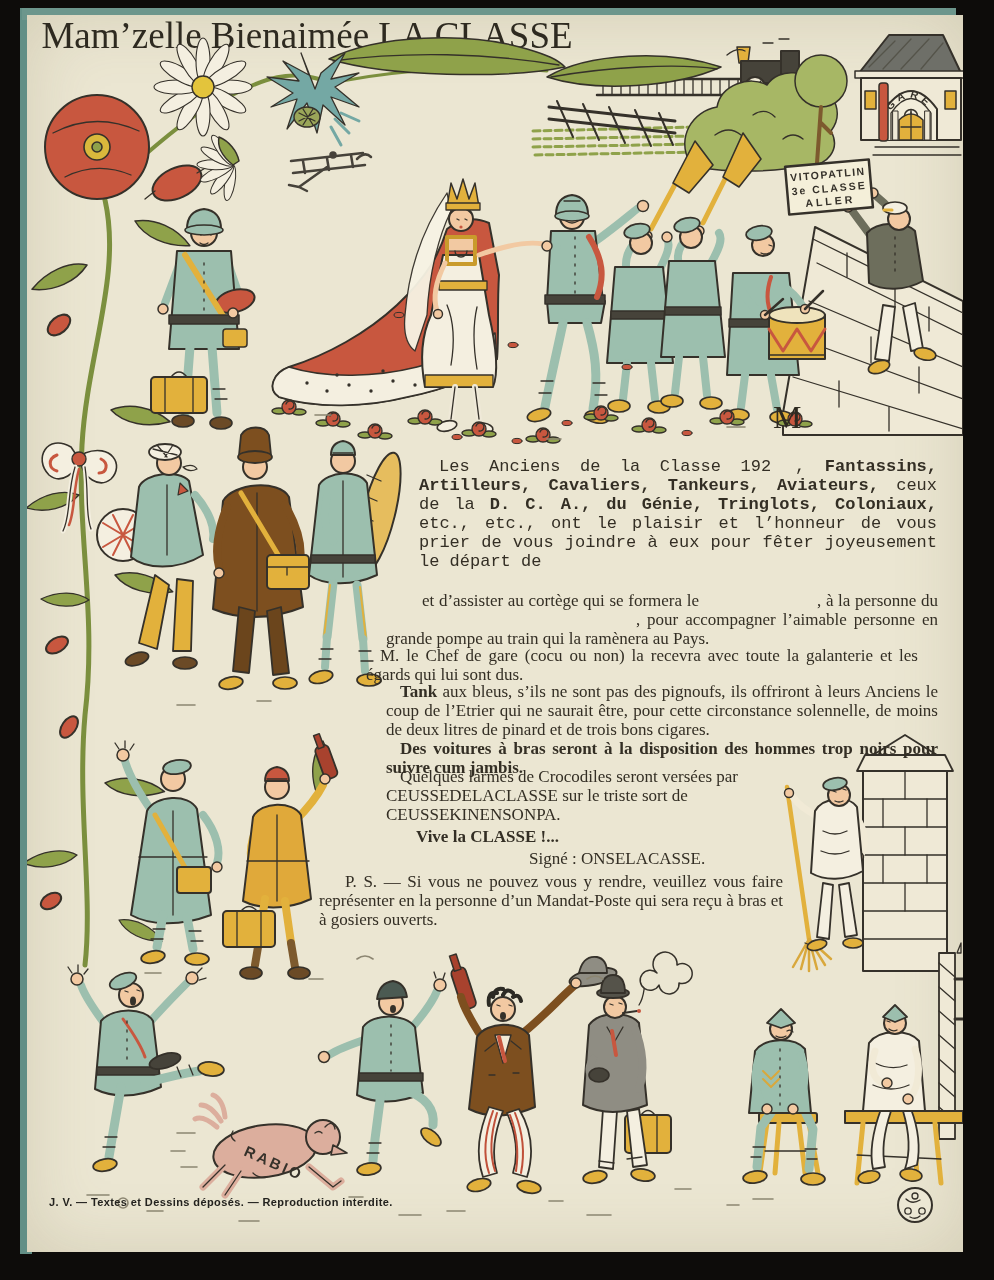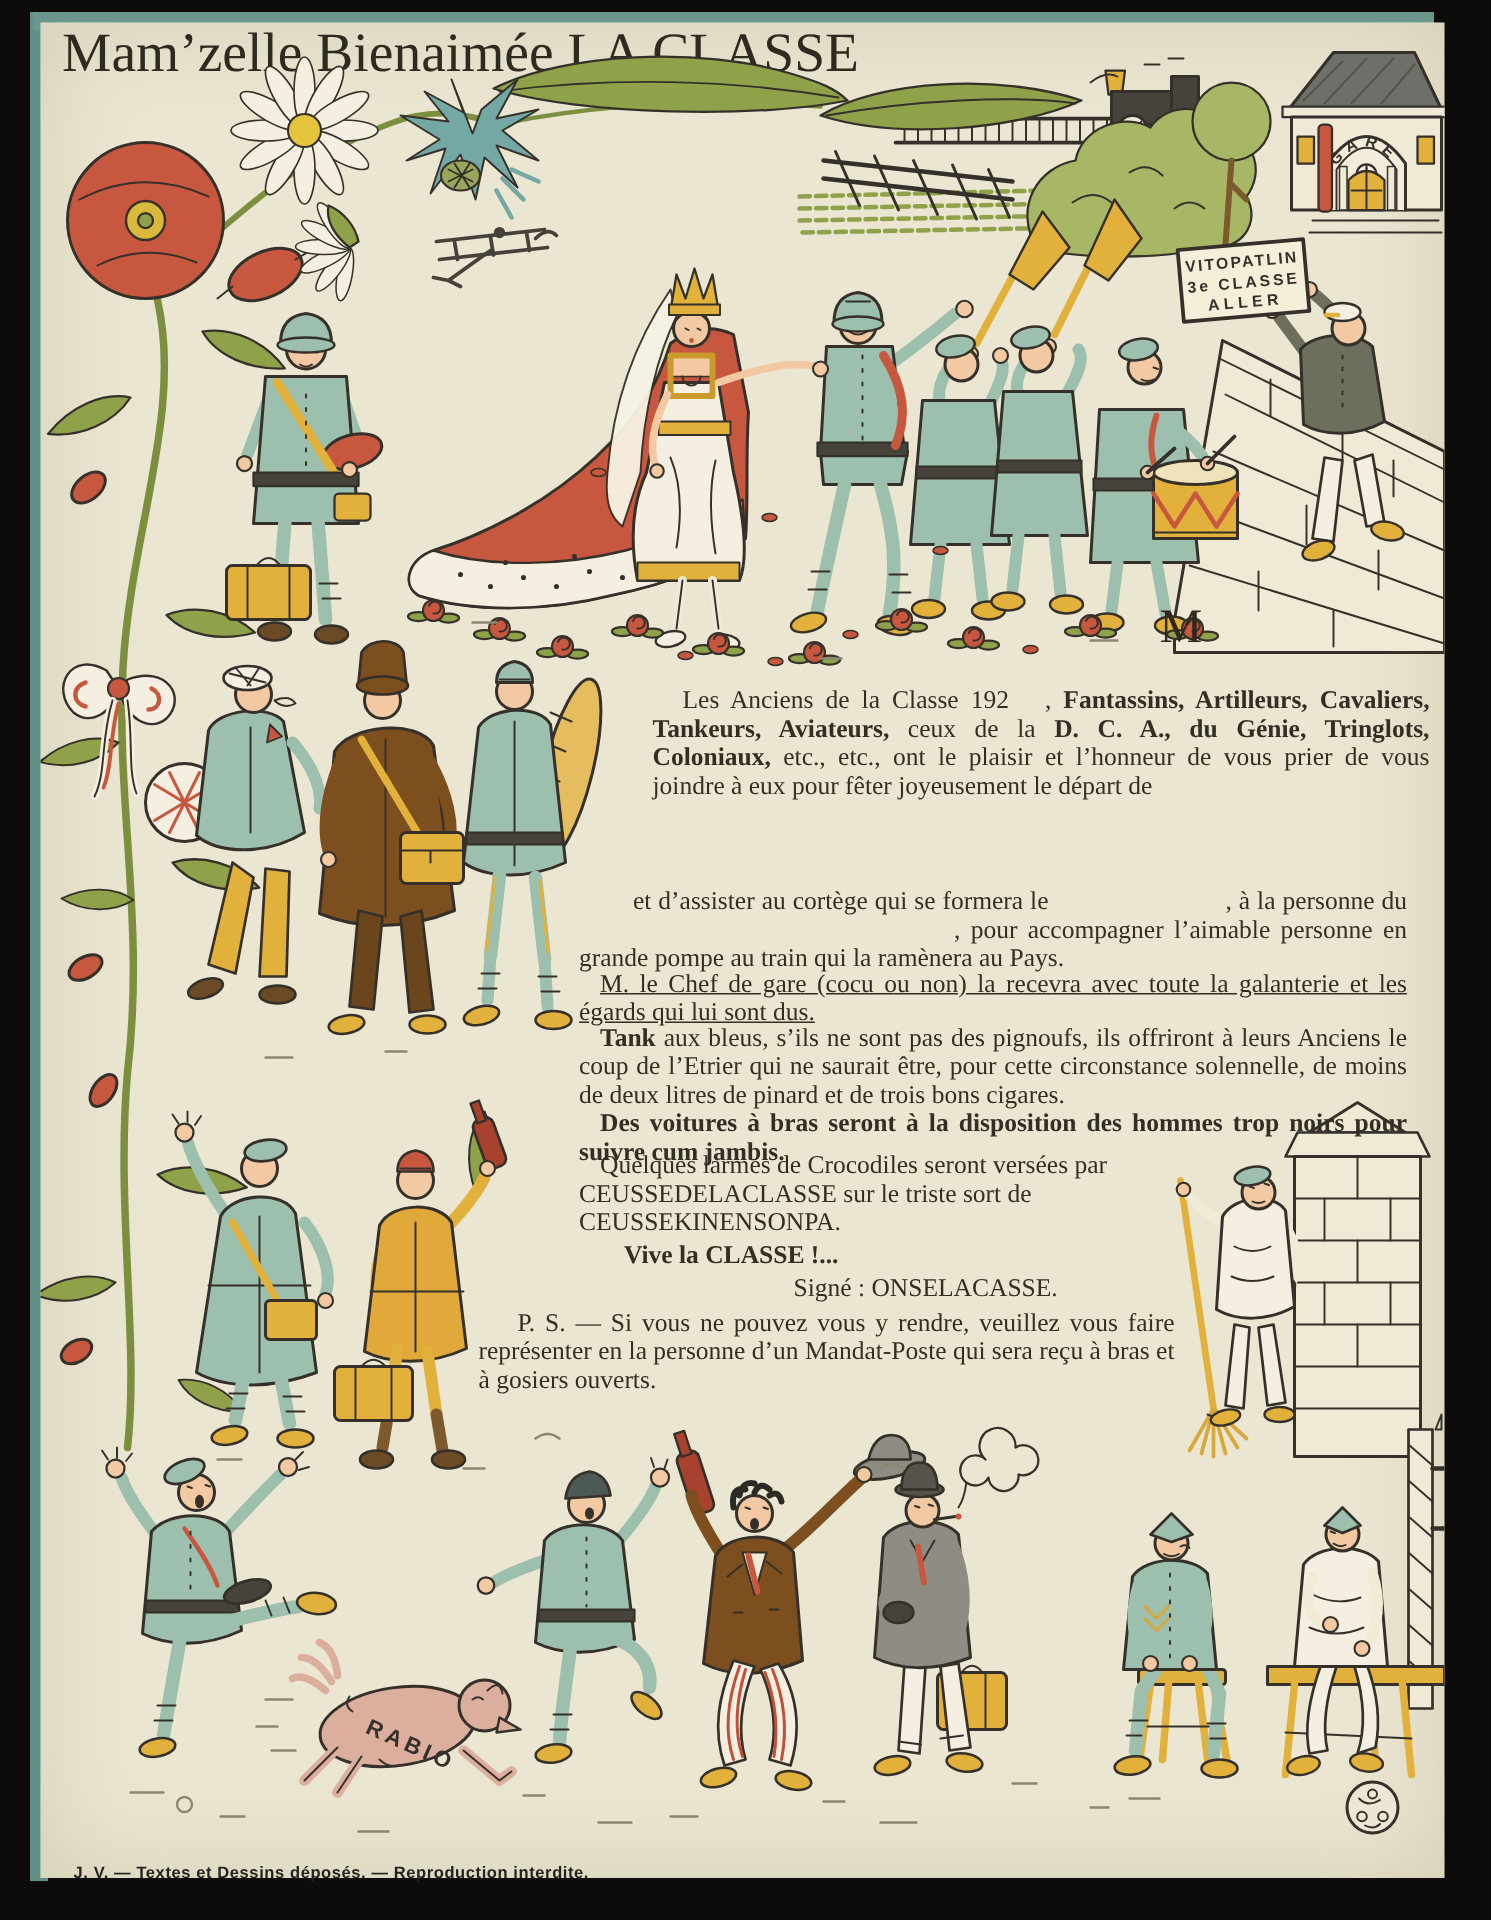--- a/index.html
+++ b/index.html
@@ -7,34 +7,34 @@
          font-family:"Liberation Serif",serif;}
   #edge-left{position:absolute;left:20px;top:8px;width:12px;height:1246px;background:#628f86;}
   #edge-top{position:absolute;left:22px;top:8px;width:934px;height:12px;background:#6c968c;}
   #page{position:absolute;left:27px;top:15px;width:936px;height:1237px;background:#ebe6d2;
         box-shadow:inset 0 0 70px rgba(120,108,70,.20);}
   #scene{position:absolute;left:0;top:0;}
   
   .t{position:absolute;font:17px/19px "Liberation Serif",serif;color:#332e24;text-align:justify;}
   .b{font-weight:bold;}
   .gap{display:inline-block;height:1px;}
-  #intro{left:408px;top:442px;width:518px;text-indent:20px;}
+  #intro{left:392px;top:442px;width:518px;text-indent:20px;font-family:Liberation Mono, monospace;}
   #title{left:352px;top:524px;width:560px;font-weight:normal;font-size:37px;line-height:42px;
          text-align:center;white-space:nowrap;color:#2e2a20;}
   #p-cortege{left:359px;top:576px;width:552px;text-indent:36px;}
-  #p-chef{left:359px;top:631px;width:552px;text-indent:14px;text-decoration:underline;}
+  #p-chef{left:339px;top:631px;width:552px;text-indent:14px;}
   #p-tank{left:359px;top:667px;width:552px;text-indent:14px;}
   #p-voitures{left:359px;top:724px;width:552px;text-indent:14px;font-weight:bold;}
   #p-larmes{left:359px;top:752px;width:430px;text-indent:14px;text-align:left;}
   #p-vive{left:389px;top:812px;width:300px;text-align:left;font-weight:bold;}
   #p-signe{left:502px;top:834px;width:320px;text-align:left;}
   #p-ps{left:292px;top:857px;width:464px;text-indent:26px;}
   #p-tankeurs{left:292px;top:911px;width:464px;text-indent:26px;}
   #big-m{position:absolute;left:746px;top:385px;font:32px/34px "Liberation Serif",serif;color:#2e2a20;}
-  #credit{position:absolute;left:22px;top:1227px;font:bold 11px/14px "Liberation Sans",sans-serif;
+  #credit{position:absolute;left:22px;top:1180px;font:bold 11px/14px "Liberation Sans",sans-serif;
           letter-spacing:.4px;color:#23221e;}
   
   svg *{stroke-linecap:round;stroke-linejoin:round;}
   .teal{fill:#9cbfae;stroke:#35312a;stroke-width:2}
   .mus{fill:#e2b13c;stroke:#35312a;stroke-width:2}
   .red{fill:#c8573f;stroke:#35312a;stroke-width:2}
   .wht{fill:#f4efe0;stroke:#35312a;stroke-width:2}
   .brn{fill:#7d4f1f;stroke:#35312a;stroke-width:2}
   .gry{fill:#8f8d83;stroke:#35312a;stroke-width:2}
   .drk{fill:#46433a;stroke:#35312a;stroke-width:2}

